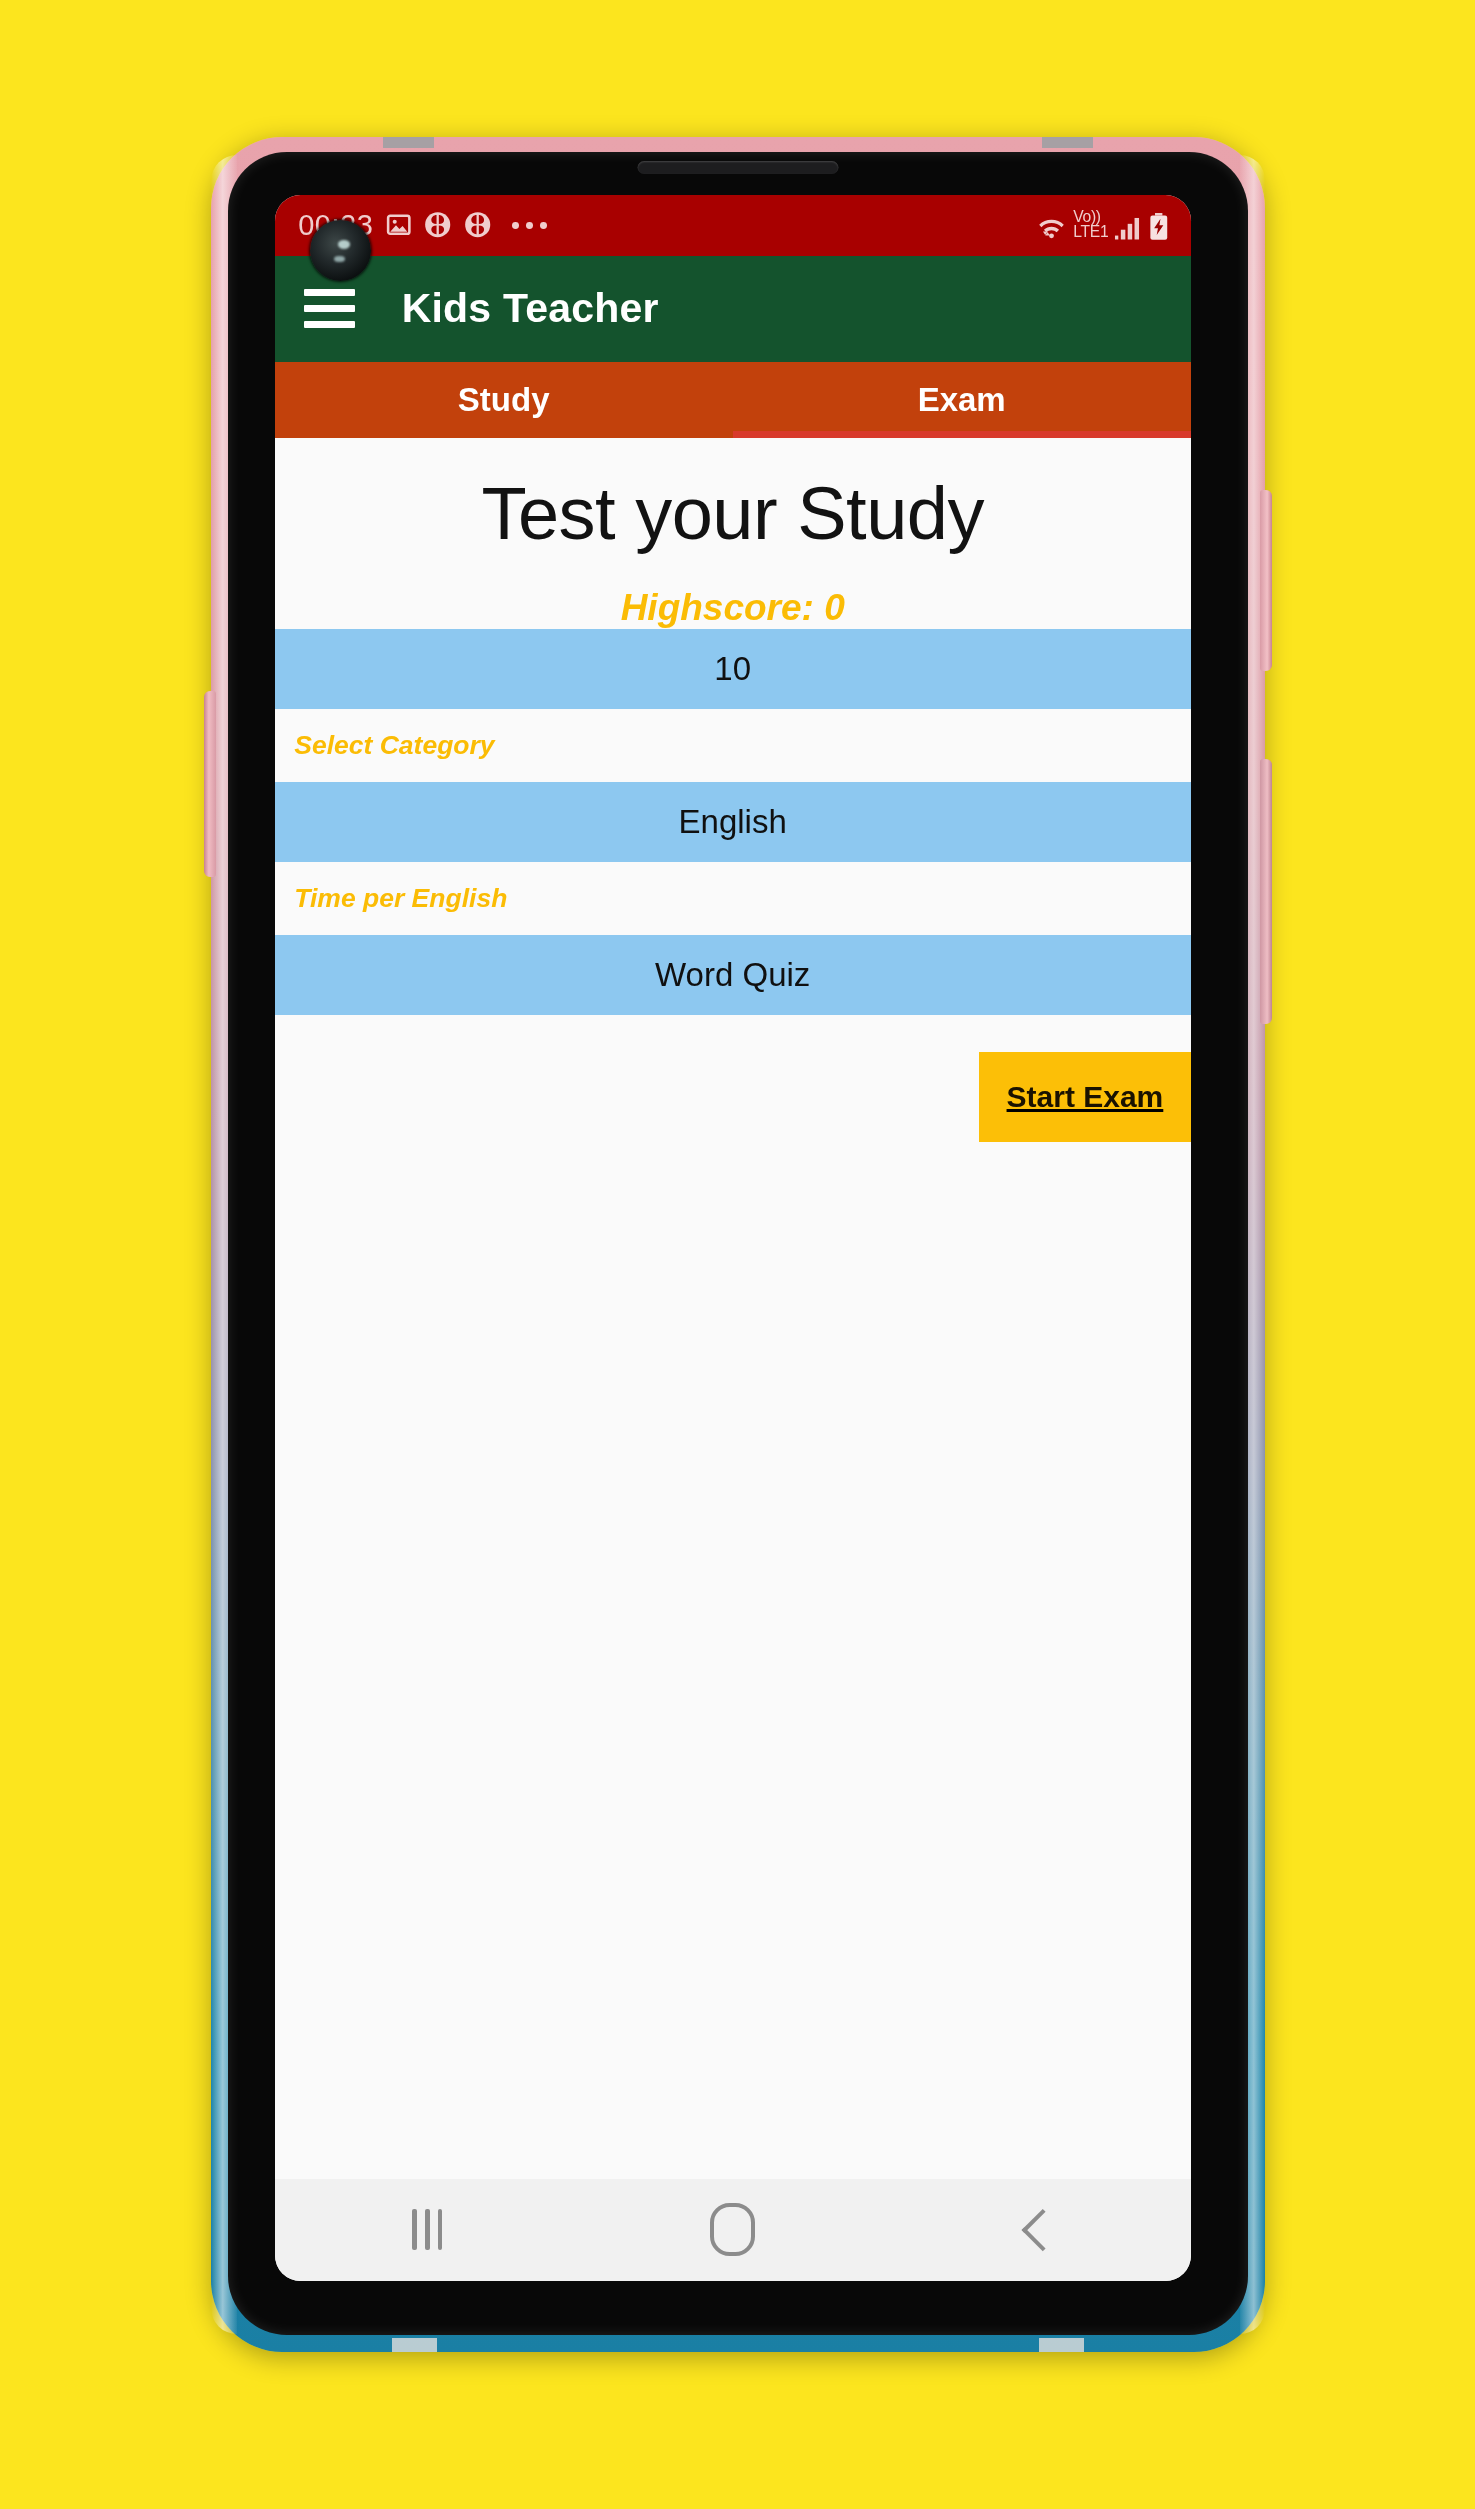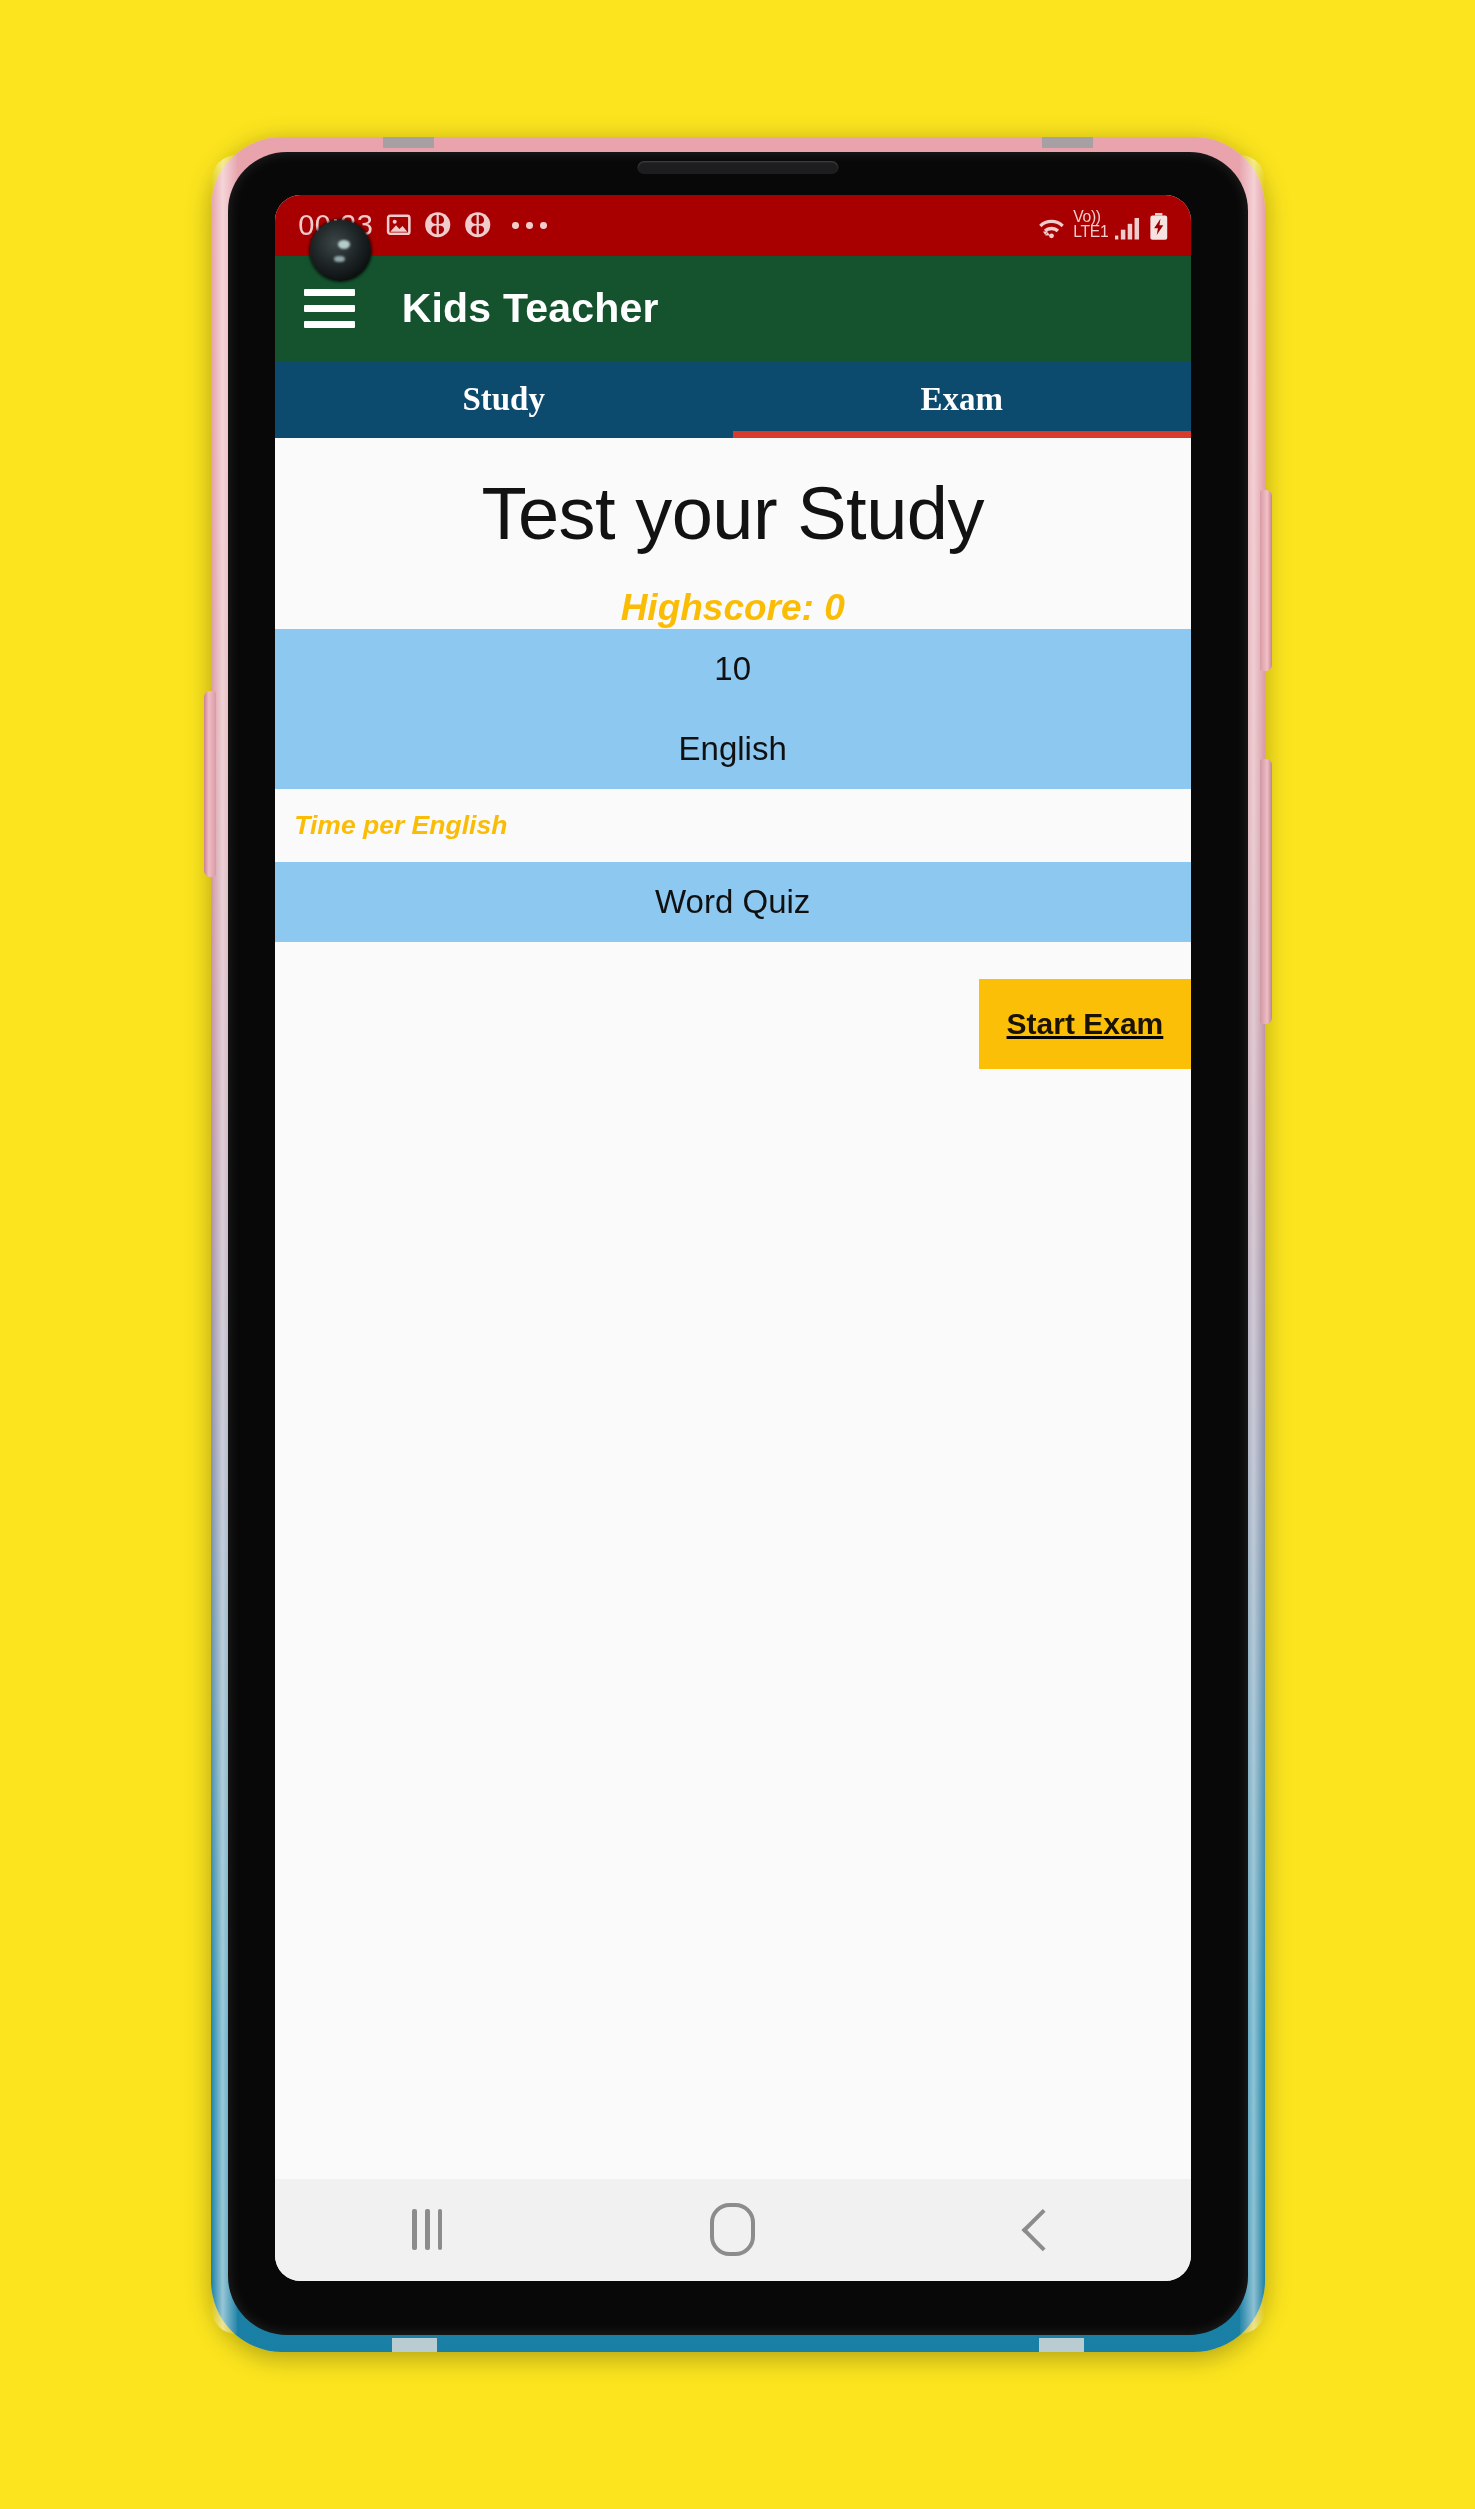--- a/index.html
+++ b/index.html
@@ -245,25 +245,24 @@
     margin-left: 47px;
     color: #ffffff;
     font-size: 41px;
     font-weight: 700;
     letter-spacing: 0.2px;
   }
 
   
   #tab-bar {
     height: 76px;
-    background: #0c4a6e;
+    background: #c2410c;
     display: flex;
     flex: 0 0 auto;
     position: relative;
-    font-family: Liberation Serif, serif;
   }
   .tab {
     flex: 1;
     display: flex;
     align-items: center;
     justify-content: center;
     color: #ffffff;
     font-size: 33px;
     font-weight: 700;
     cursor: pointer;
@@ -491,20 +490,21 @@
         <div class="tab">Study</div>
         <div class="tab active">Exam</div>
       </div>
 
       <div id="content">
         <div id="page-title">Test your Study</div>
         <div id="highscore">Highscore: 0</div>
 
         <div class="select-row">10</div>
 
+        <div class="field-label">Select Category</div>
         <div class="select-row">English</div>
 
         <div class="field-label">Time per English</div>
         <div class="select-row">Word Quiz</div>
 
         <div id="start-exam-wrap">
           <button id="start-exam-button">Start Exam</button>
         </div>
       </div>
 

